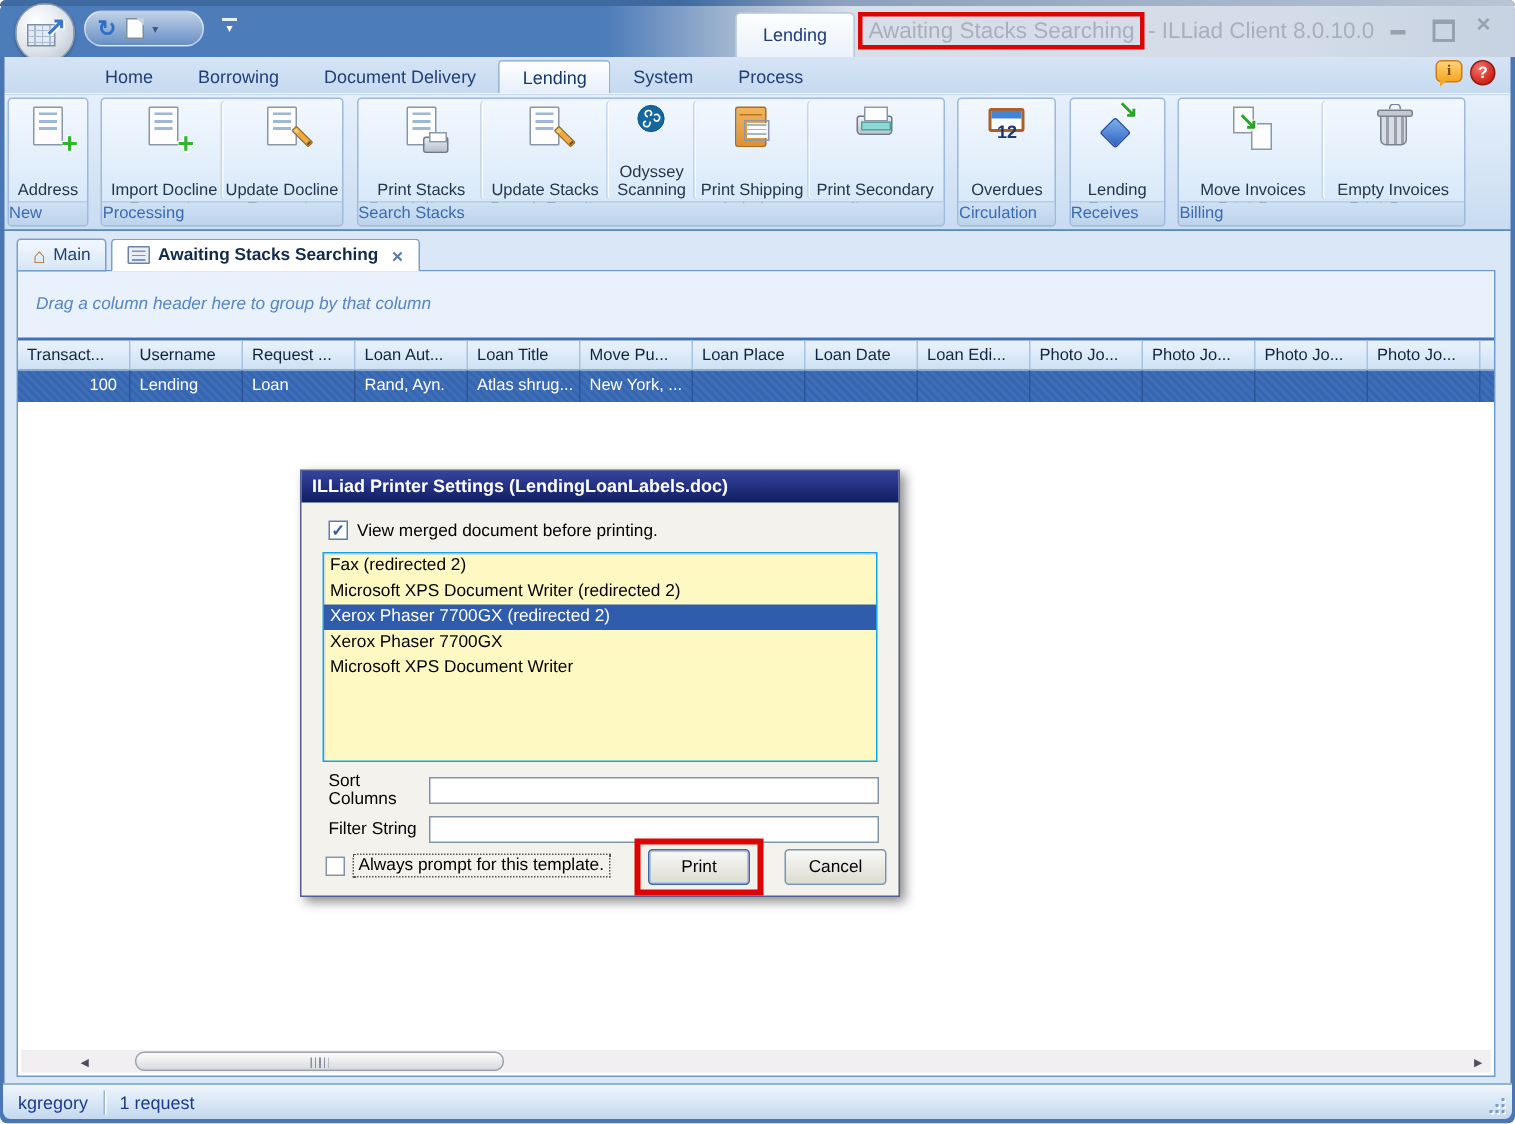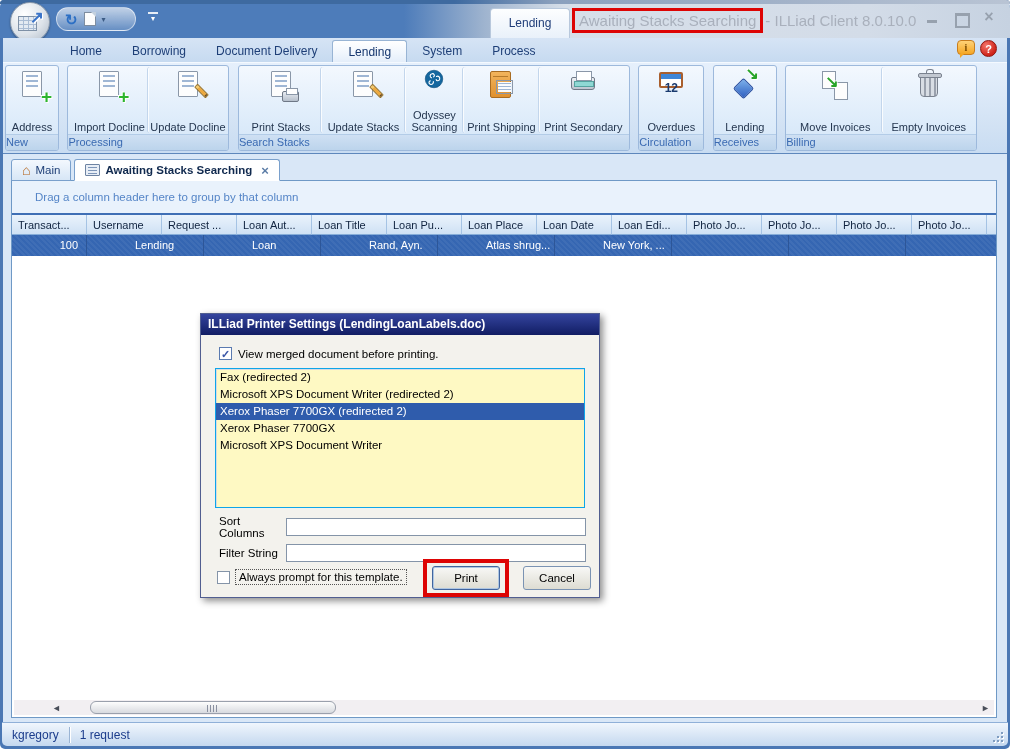--- a/index.html
+++ b/index.html
@@ -98,26 +98,26 @@
   .doc-tabs { position:absolute; left:8px; top:4px; height:23px; display:flex; align-items:flex-end; z-index:2; }
   .dtab { height:22px; display:flex; align-items:center; gap:5px; padding:0 10px; font-size:11.5px; color:#1e3f77;
     border:1px solid #7aa0cc; border-radius:3px 3px 0 0; background:linear-gradient(to bottom,#f3f8fe,#d7e6f6); margin-right:3px; cursor:default; }
   .dtab.active { background:#fff; border-bottom:1px solid #fff; font-weight:bold; color:#10294e; }
   .home-ic { color:#b5651d; font-size:14px; line-height:12px; }
   .mini-doc { width:15px; height:12px; background:#e8eef6; border:1px solid #6d83a2; border-radius:1px; position:relative; }
   .mini-doc::before { content:""; position:absolute; left:2px; right:2px; top:2px; height:7px; background:repeating-linear-gradient(to bottom,#7d95b8 0 1px,transparent 1px 3px); }
   .tab-close { color:#5b7ca6; font-weight:bold; font-size:13px; margin-left:4px; }
 
   .grid-panel { position:absolute; left:8px; right:10px; top:26px; bottom:4px; background:#fff; border:1px solid #6f99c6; }
-  .groupby-bar { height:32px; background:#e9f2fc; display:flex; align-items:center; padding-left:23px; }
+  .groupby-bar { height:44px; background:#e9f2fc; display:flex; align-items:center; padding-left:12px;font-style:italic; }
   .groupby-hint { color:#5585c7; font-size:11.5px; }
   .grid-header { display:flex; height:22px; border-top:2px solid #3f6fb5; background:linear-gradient(to bottom,#eaf3fc,#cde0f4); }
   .hcell { width:75px; flex:none; font-size:11px; color:#10233f; line-height:20px; padding-left:6px; border-right:1px solid #a5c3e4; border-bottom:1px solid #86add8; overflow:hidden; white-space:nowrap; }
   .hfill { flex:1; border-bottom:1px solid #86add8; }
-  .grid-row { display:flex; height:21px; background:#3566b2; background-image:repeating-linear-gradient(45deg,rgba(255,255,255,.05) 0 2px,transparent 2px 4px);gap:42px; }
+  .grid-row { display:flex; height:21px; background:#3566b2; background-image:repeating-linear-gradient(45deg,rgba(255,255,255,.05) 0 2px,transparent 2px 4px); }
   .rcell { width:75px; flex:none; font-size:11px; color:#fff; line-height:20px; padding-left:6px; border-right:1px solid #2d5698; overflow:hidden; white-space:nowrap; }
   .rcell.num { text-align:right; padding-right:8px; padding-left:0; }
   .rfill { flex:1; }
 
   .hscroll { position:absolute; left:2px; right:2px; bottom:2px; height:15px; background:#f2eff2; display:flex; align-items:center; }
   .scroll-left { position:absolute; left:38px; font-size:9px; color:#4a4f5a; cursor:default; }
   .scroll-right { position:absolute; right:4px; font-size:9px; color:#4a4f5a; cursor:default; }
   .scroll-thumb { position:absolute; left:76px; width:246px; height:13px; border:1px solid #9aa0ac; border-radius:6px; background:linear-gradient(to bottom,#fdfdfd,#d8dadf); }
   .scroll-thumb::after { content:""; position:absolute; left:50%; top:3px; margin-left:-6px; width:12px; height:7px;
     background:repeating-linear-gradient(to right,#8a90a0 0 1px,transparent 1px 3px); }
@@ -352,21 +352,21 @@
       <div class="groupby-bar" data-interactable="true">
         <span class="groupby-hint" data-interactable="false">Drag a column header here to group by that column</span>
       </div>
 
       <div class="grid-header" data-interactable="false">
         <div class="hcell" data-interactable="true">Transact...</div>
         <div class="hcell" data-interactable="true">Username</div>
         <div class="hcell" data-interactable="true">Request ...</div>
         <div class="hcell" data-interactable="true">Loan Aut...</div>
         <div class="hcell" data-interactable="true">Loan Title</div>
-        <div class="hcell" data-interactable="true">Loan Pu...</div>
+        <div class="hcell" data-interactable="true">Move Pu...</div>
         <div class="hcell" data-interactable="true">Loan Place</div>
         <div class="hcell" data-interactable="true">Loan Date</div>
         <div class="hcell" data-interactable="true">Loan Edi...</div>
         <div class="hcell" data-interactable="true">Photo Jo...</div>
         <div class="hcell" data-interactable="true">Photo Jo...</div>
         <div class="hcell" data-interactable="true">Photo Jo...</div>
         <div class="hcell" data-interactable="true">Photo Jo...</div>
         <div class="hfill" data-interactable="false"></div>
       </div>
 

